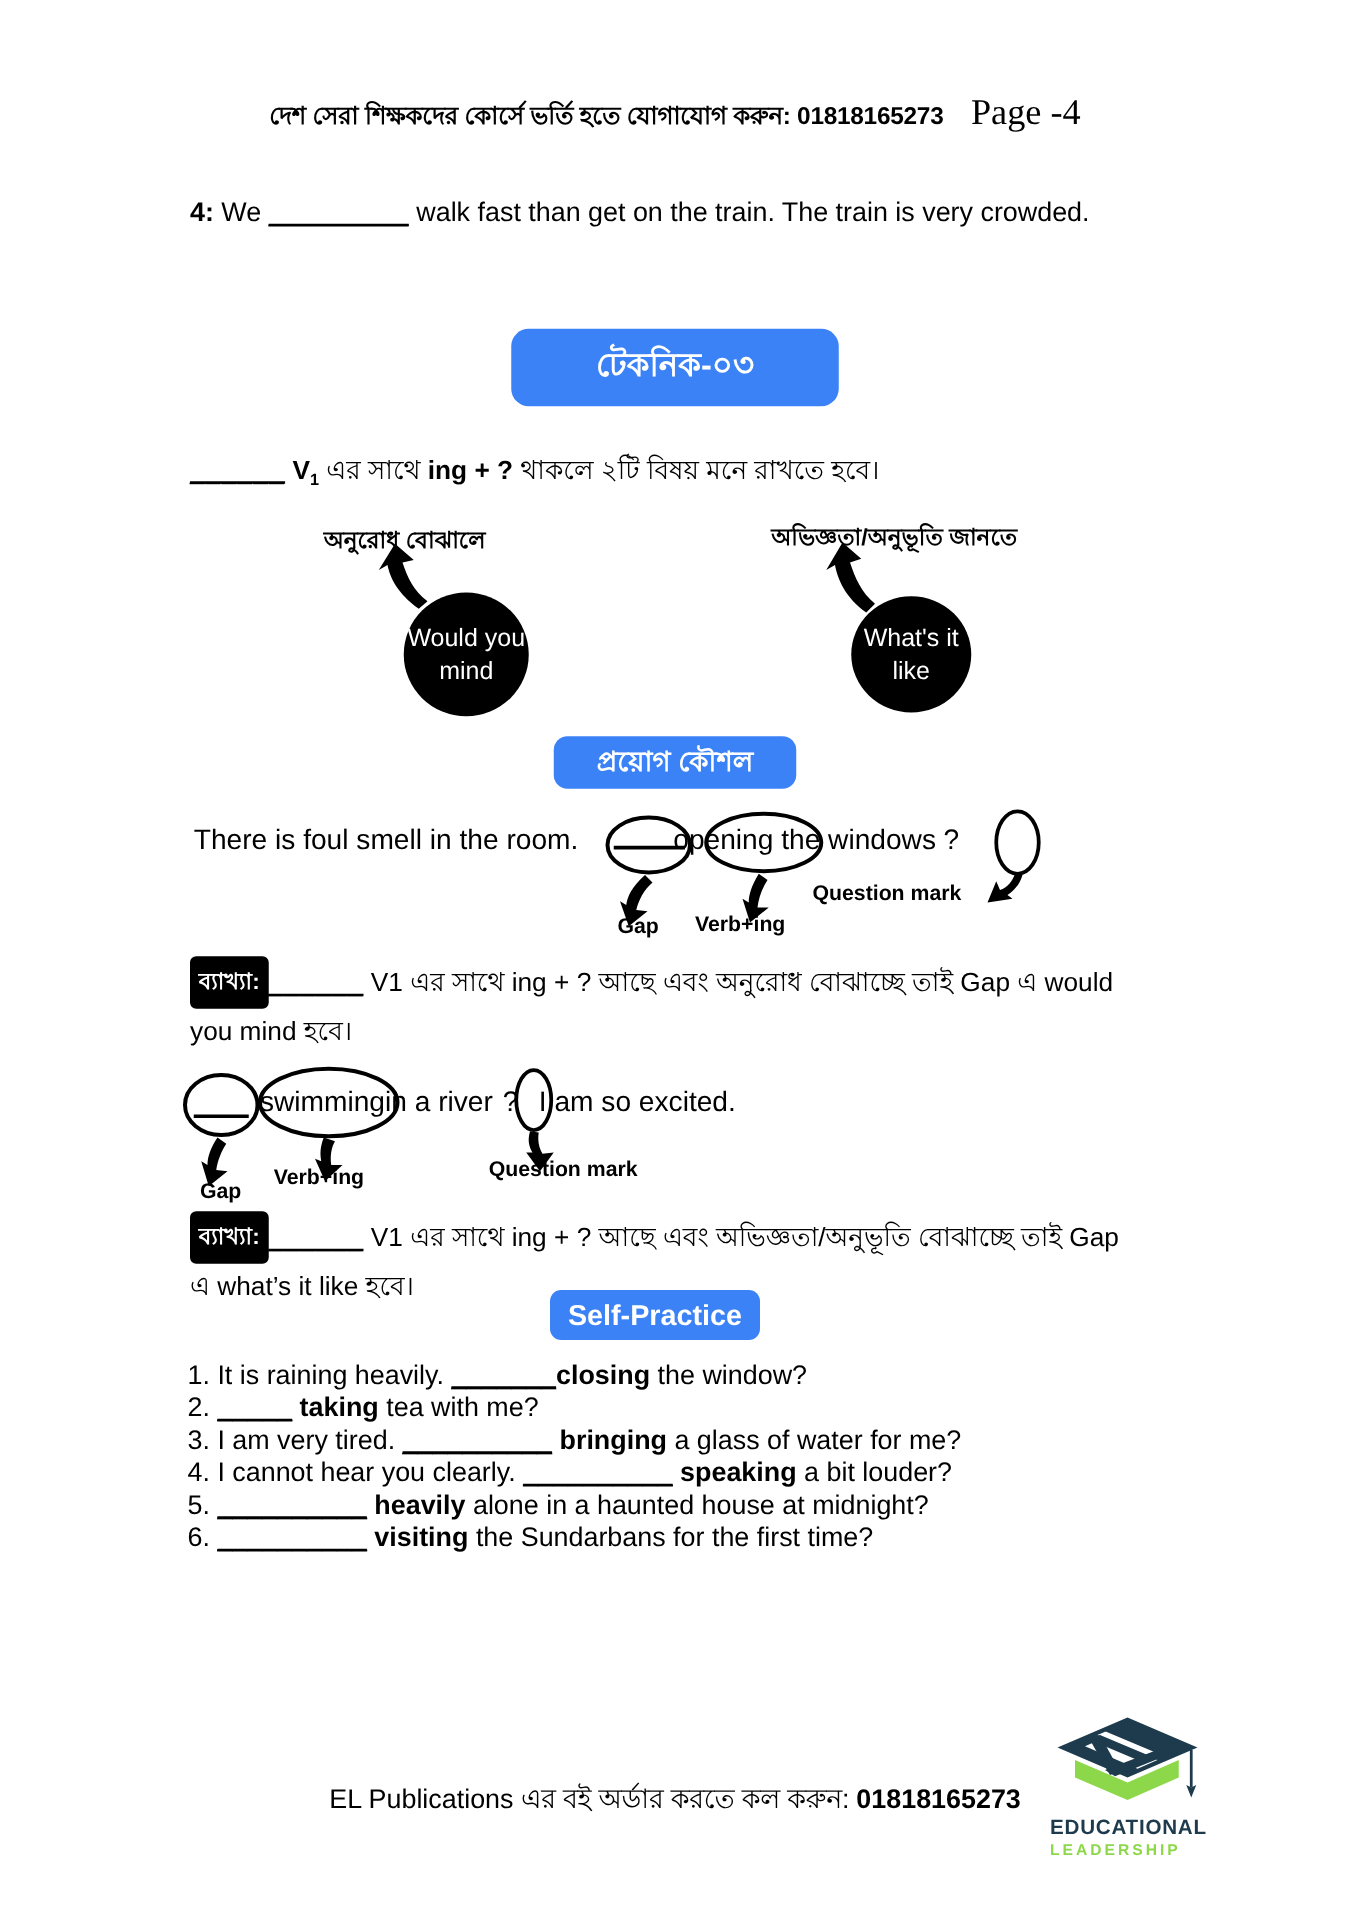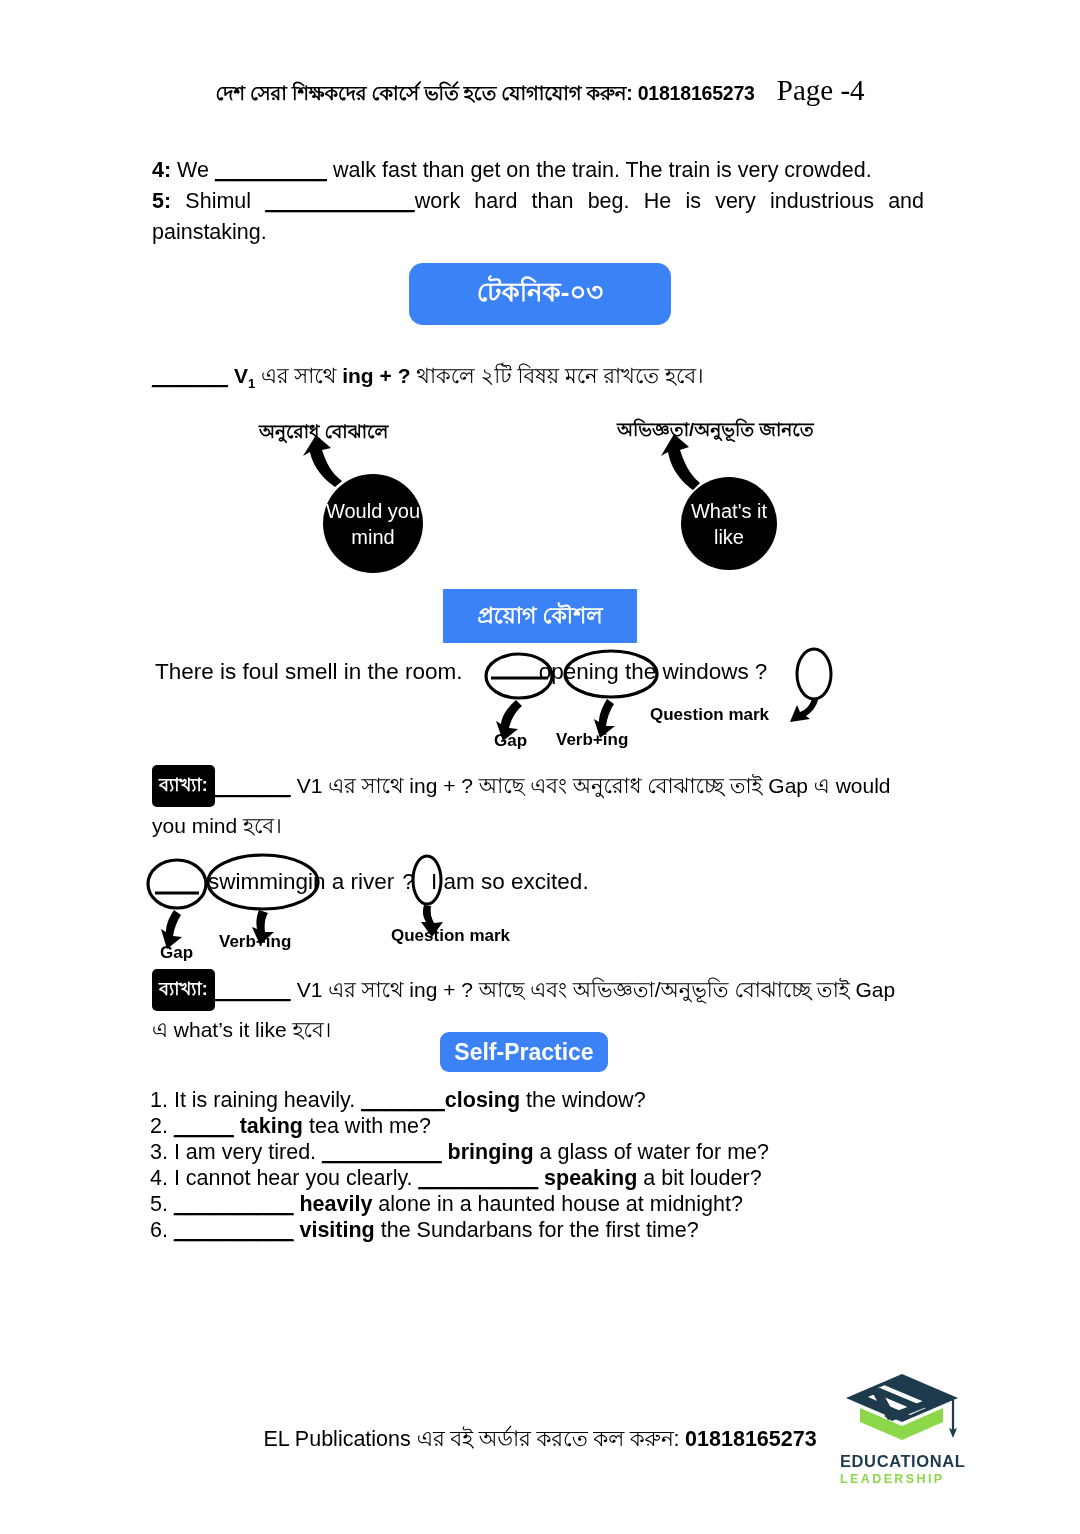--- a/index.html
+++ b/index.html
@@ -60,23 +60,23 @@
     text-align: center;
   }
   #banner-technique {
     left: 409px; top: 263px;
     width: 262px; height: 62px;
     font-size: 26px;
     border-radius: 14px;
   }
   #banner-proyog {
     left: 443px; top: 589px;
-    width: 194px; height: 54px;
+    width: 194px; height: 42px;
     font-size: 22px;
-    border-radius: 1px;
+    border-radius: 11px;
   }
   #banner-selfpractice {
     left: 440px; top: 1032px;
     width: 168px; height: 40px;
     font-size: 23px;
     border-radius: 9px;
   }
 
   
   #rule-line {
@@ -212,21 +212,20 @@
 </style>
 </head>
 <body>
 
 <div class="page-header">
   <span class="hdr-bn">দেশ সেরা শিক্ষকদের কোর্সে ভর্তি হতে যোগাযোগ করুন: 01818165273</span><span class="hdr-page">Page -4</span>
 </div>
 
 <div class="body-text" style="top:155px;">
   <div><b>4:</b><span> We </span><span class="ul">_________</span><span> walk fast than get on the train. The train is very crowded.</span></div>
-  <div><b>5:</b><span> Shimul </span><span class="ul">____________</span><span>work hard than beg. He is very industrious and painstaking.</span></div>
 </div>
 
 <div class="banner" id="banner-technique">টেকনিক-০৩</div>
 
 <div id="rule-line">
   <span class="gapline">______</span>
   <span class="bld">V</span><sub class="bld">1</sub><span> এর সাথে </span><span class="bld">ing + ?</span><span>  থাকলে ২টি বিষয় মনে রাখতে হবে।</span>
 </div>
 
 <div class="dia-label" id="label-onurodh">অনুরোধ বোঝালে</div>

